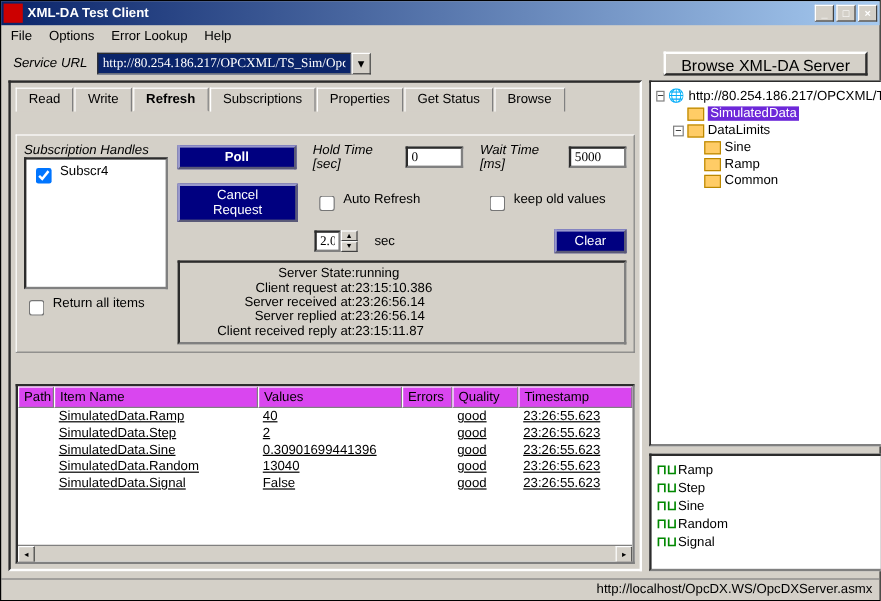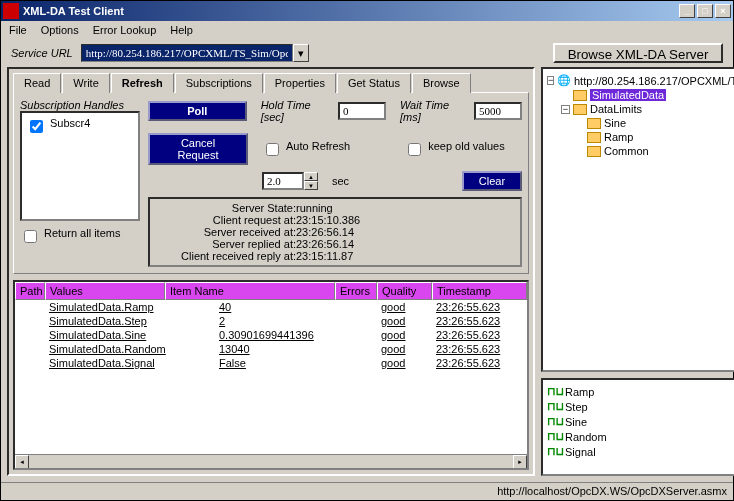--- a/index.html
+++ b/index.html
@@ -12,34 +12,34 @@
   .winbtn { width: 16px; height: 14px; background: #d4d0c8; border: 1px solid #fff; border-right-color: #404040; border-bottom-color: #404040; font-size: 9px; display: flex; align-items: center; justify-content: center; font-family: Arial; }
   .menubar { display: flex; gap: 14px; padding: 3px 8px; }
   .menuitem { }
   .row-url { display: flex; align-items: center; gap: 8px; padding: 4px 10px; }
   .label-it { font-style: italic; }
   .combo { display: flex; flex: 1; max-width: 370px; }
   .combo input { flex: 1; background: #0a246a; color: #fff; border: 1px inset #808080; padding: 2px 4px; font-family: Tahoma; font-size: 11px; }
   .dropbtn { width: 16px; background: #d4d0c8; border: 1px solid #fff; border-right-color: #404040; border-bottom-color: #404040; display: flex; align-items: center; justify-content: center; }
   .btn { background: #d4d0c8; border: 2px outset #fff; border-right-color: #808080; border-bottom-color: #808080; padding: 2px 10px; height: 20px; }
   .main { display: flex; flex: 1; min-height: 0; padding: 0 6px 6px 6px; gap: 6px; }
-  .left { flex: 1; display: flex; flex-direction: column; border: 2px inset #fff; border-top-color: #808080; border-left-color: #808080; padding: 4px; }
+  .left { flex: 1; display: flex; flex-direction: column; border: 2px inset #fff; border-top-color: #808080; border-left-color: #808080; padding: 4px; gap: 20px; }
   .tabs { display: flex; }
   .tab { background: #d4d0c8; border: 1px solid #fff; border-right-color: #808080; border-bottom: none; padding: 3px 10px; margin-right: 1px; position: relative; }
   .tab.active { font-weight: bold; background: #d4d0c8; border-bottom: 1px solid #d4d0c8; z-index: 2; }
   .tabbody { border: 1px solid #fff; border-left-color: #fff; border-top-color: #fff; border-right-color: #808080; border-bottom-color: #808080; margin-top: -1px; padding: 6px; background: #d4d0c8; flex: 0 0 auto; }
   .flexrow { display: flex; gap: 8px; align-items: flex-start; }
   .sublist { width: 120px; height: 110px; border: 2px inset #808080; background: #fff; padding: 4px; }
   .chk { display: flex; align-items: flex-start; gap: 4px; }
   .chk input { width: 13px; height: 13px; }
   .bluebtn { background: #000080; color: #fff; border: 2px outset #9999cc; padding: 2px 20px; font-weight: bold; font-size: 11px; }
   .bluebtn.sm { padding: 2px 10px; font-weight: normal; }
   .txtfield { border: 2px inset #808080; background: #fff; padding: 1px 3px; height: 18px; font-family: Tahoma; font-size: 11px; }
   .spin { display: inline-flex; }
-  .spin input { width: 42px; }
+  .spin input { width: 22px; }
   .spinbtns { display: flex; flex-direction: column; }
   .spinbtns div { width: 14px; height: 9px; background: #d4d0c8; border: 1px solid #fff; border-right-color: #404040; border-bottom-color: #404040; font-size: 6px; display:flex; align-items:center; justify-content:center; }
   .statusbox { border: 2px inset #808080; background: #d4d0c8; margin-top: 6px; padding: 3px 6px; font-size: 11px; }
   .statusbox .srow { display: flex; }
   .statusbox .srow .k { width: 140px; text-align: right; }
   .grid { border: 2px inset #808080; background: #fff; flex: 1; margin-top: 6px; display: flex; flex-direction: column; overflow: hidden; }
   .grid-head { display: flex; background: #d946ef; }
   .grid-head .gh { border: 1px solid #fff; border-right-color: #808080; border-bottom-color: #808080; padding: 2px 4px; font-size: 11px; }
   .grow { display: flex; padding: 0 0; text-decoration: underline; }
   .grow div { padding: 1px 4px; font-size: 11px; }
@@ -179,22 +179,22 @@
                   <span>23:15:11.87</span>
                 </div>
             </div>
           </div>
         </div>
       </div>
 
       <div class="grid">
         <div class="grid-head">
           <div class="gh c0">Path</div>
+          <div class="gh c1">Item Name</div>
           <div class="gh c2">Values</div>
-          <div class="gh c1">Item Name</div>
           <div class="gh c3">Errors</div>
           <div class="gh c4">Quality</div>
           <div class="gh c5">Timestamp</div>
         </div>
         <div class="gridbody" id="gridbody">
             <div class="grow">
               <div class="c0"></div>
               <div class="c1">SimulatedData.Ramp</div>
               <div class="c2">40</div>
               <div class="c3"></div>

